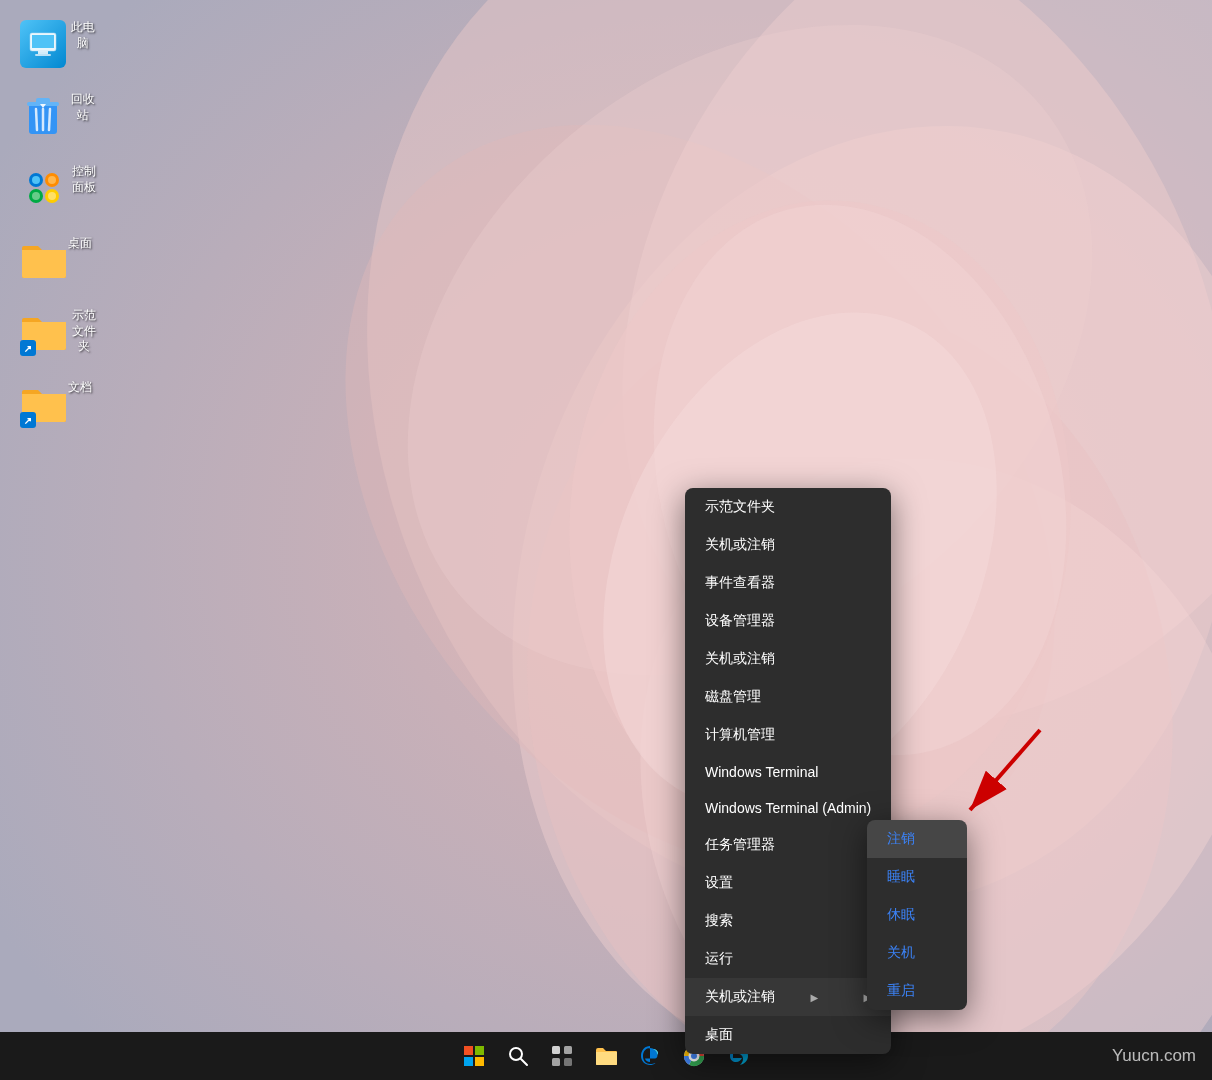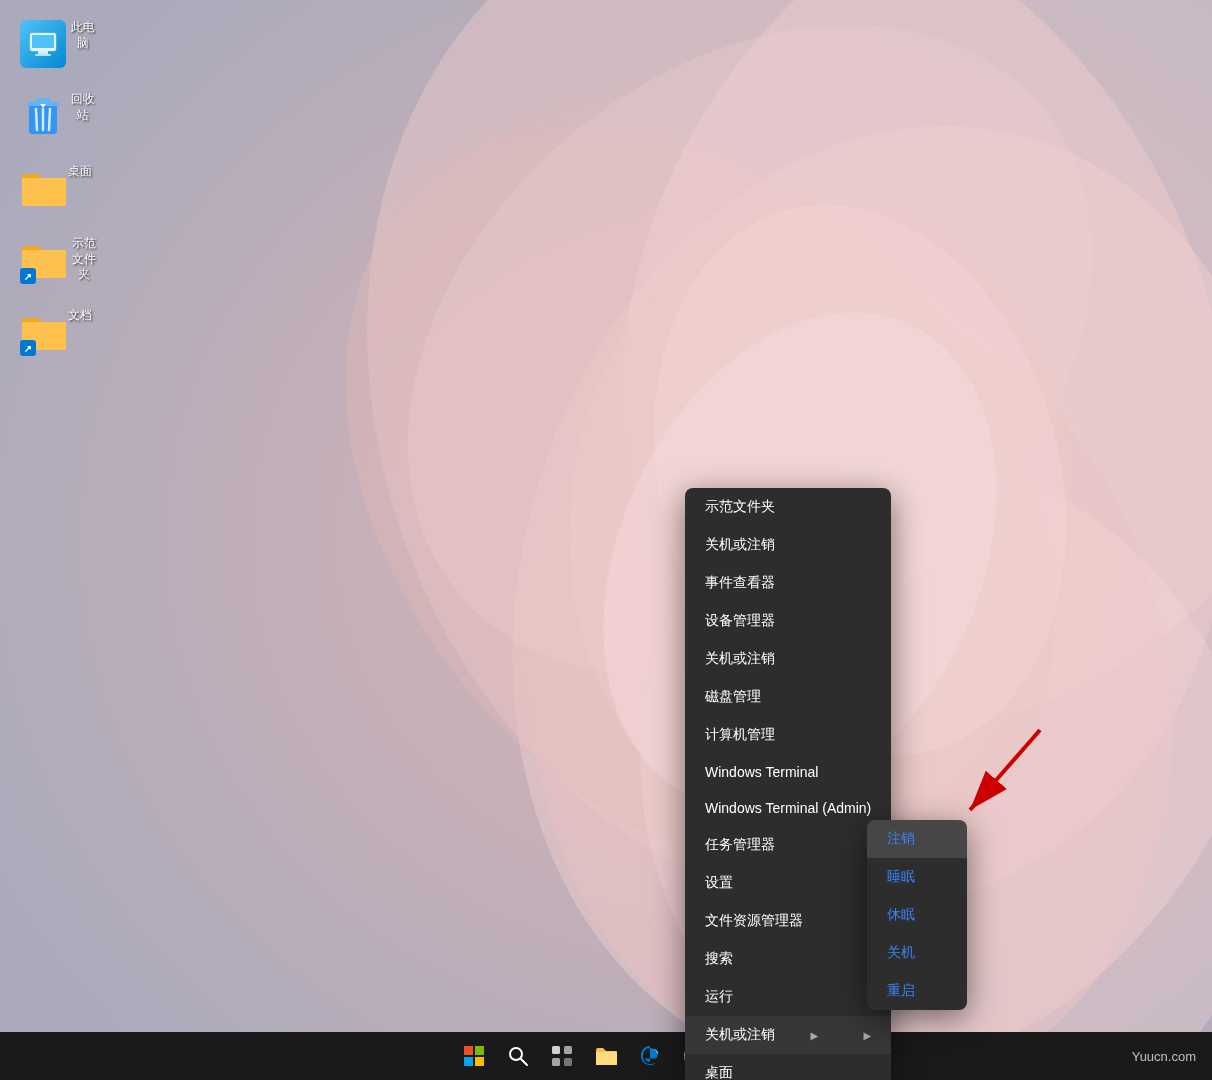--- a/index.html
+++ b/index.html
@@ -220,20 +220,39 @@
         <rect x="4" y="8" width="32" height="4" rx="2" fill="#63b4f7"></rect>
         <rect x="13" y="4" width="14" height="6" rx="2" fill="#63b4f7"></rect>
         <path d="M13 15 L14 36 M20 15 L20 36 M27 15 L26 36" stroke="white" stroke-width="2.5" stroke-linecap="round" opacity="0.8"></path>
 
         <path d="M20 14 L23 10 L17 10 Z" fill="white" opacity="0.9" transform="rotate(0 20 20)"></path>
       </svg>
     </div>
     <span class="icon-label">回收站</span>
   </div>
 
+  <div class="desktop-icon">
+    <div class="icon-img" style="width:48px;height:48px;">
+      <svg width="48" height="48" viewBox="0 0 48 48" xmlns="http://www.w3.org/2000/svg">
+
+        <circle cx="16" cy="16" r="7" fill="#0078d4"></circle>
+        <circle cx="16" cy="16" r="4" fill="#4fc3f7"></circle>
+
+        <circle cx="32" cy="16" r="7" fill="#ff8c00"></circle>
+        <circle cx="32" cy="16" r="4" fill="#ffb74d"></circle>
+
+        <circle cx="16" cy="32" r="7" fill="#00aa44"></circle>
+        <circle cx="16" cy="32" r="4" fill="#66cc88"></circle>
+
+        <circle cx="32" cy="32" r="7" fill="#ffcc00"></circle>
+        <circle cx="32" cy="32" r="4" fill="#ffe066"></circle>
+      </svg>
+    </div>
+    <span class="icon-label">控制面板</span>
+  </div>
 
   <div class="desktop-icon">
     <div class="icon-img" style="width:48px;height:48px;">
       <svg width="48" height="40" viewBox="0 0 48 40" xmlns="http://www.w3.org/2000/svg">
         <path d="M2 8 Q2 6 4 6 L18 6 L22 10 L44 10 Q46 10 46 12 L46 36 Q46 38 44 38 L4 38 Q2 38 2 36 Z" fill="#f5a623"></path>
         <path d="M2 10 L46 10 L46 36 Q46 38 44 38 L4 38 Q2 38 2 36 Z" fill="#ffc14d"></path>
       </svg>
     </div>
     <span class="icon-label">桌面</span>
   </div>
@@ -288,23 +307,20 @@
     <span>Windows Terminal</span>
   </div>
   <div class="context-menu-item">
     <span>Windows Terminal (Admin)</span>
   </div>
   <div class="context-menu-item">
     <span>任务管理器</span>
   </div>
   <div class="context-menu-item">
     <span>设置</span>
-  </div>
-  <div class="context-menu-item">
-    <span>文件资源管理器</span>
   </div>
   <div class="context-menu-item">
     <span>搜索</span>
   </div>
   <div class="context-menu-item">
     <span>运行</span>
   </div>
   <div class="context-menu-item has-submenu" style="background:rgba(255,255,255,0.05);align-items:center;">
     <span>关机或注销</span>
     <span style="font-size:10px;color:#aaa;margin-left:10px;">▶</span>
@@ -406,16 +422,16 @@
             <stop offset="0%" stop-color="#0078d4"></stop>
             <stop offset="100%" stop-color="#00b4d8"></stop>
           </linearGradient>
         </defs>
       </svg>
     </div>
 
   </div>
 
   <div class="taskbar-right">
-    <span style="color:rgba(255,255,255,0.7);font-size:13px;">Yuucn.com</span>
+    <span style="color:rgba(255,255,255,0.7);font-size:17px;">Yuucn.com</span>
   </div>
 
 </div>
 
 </body></html>

